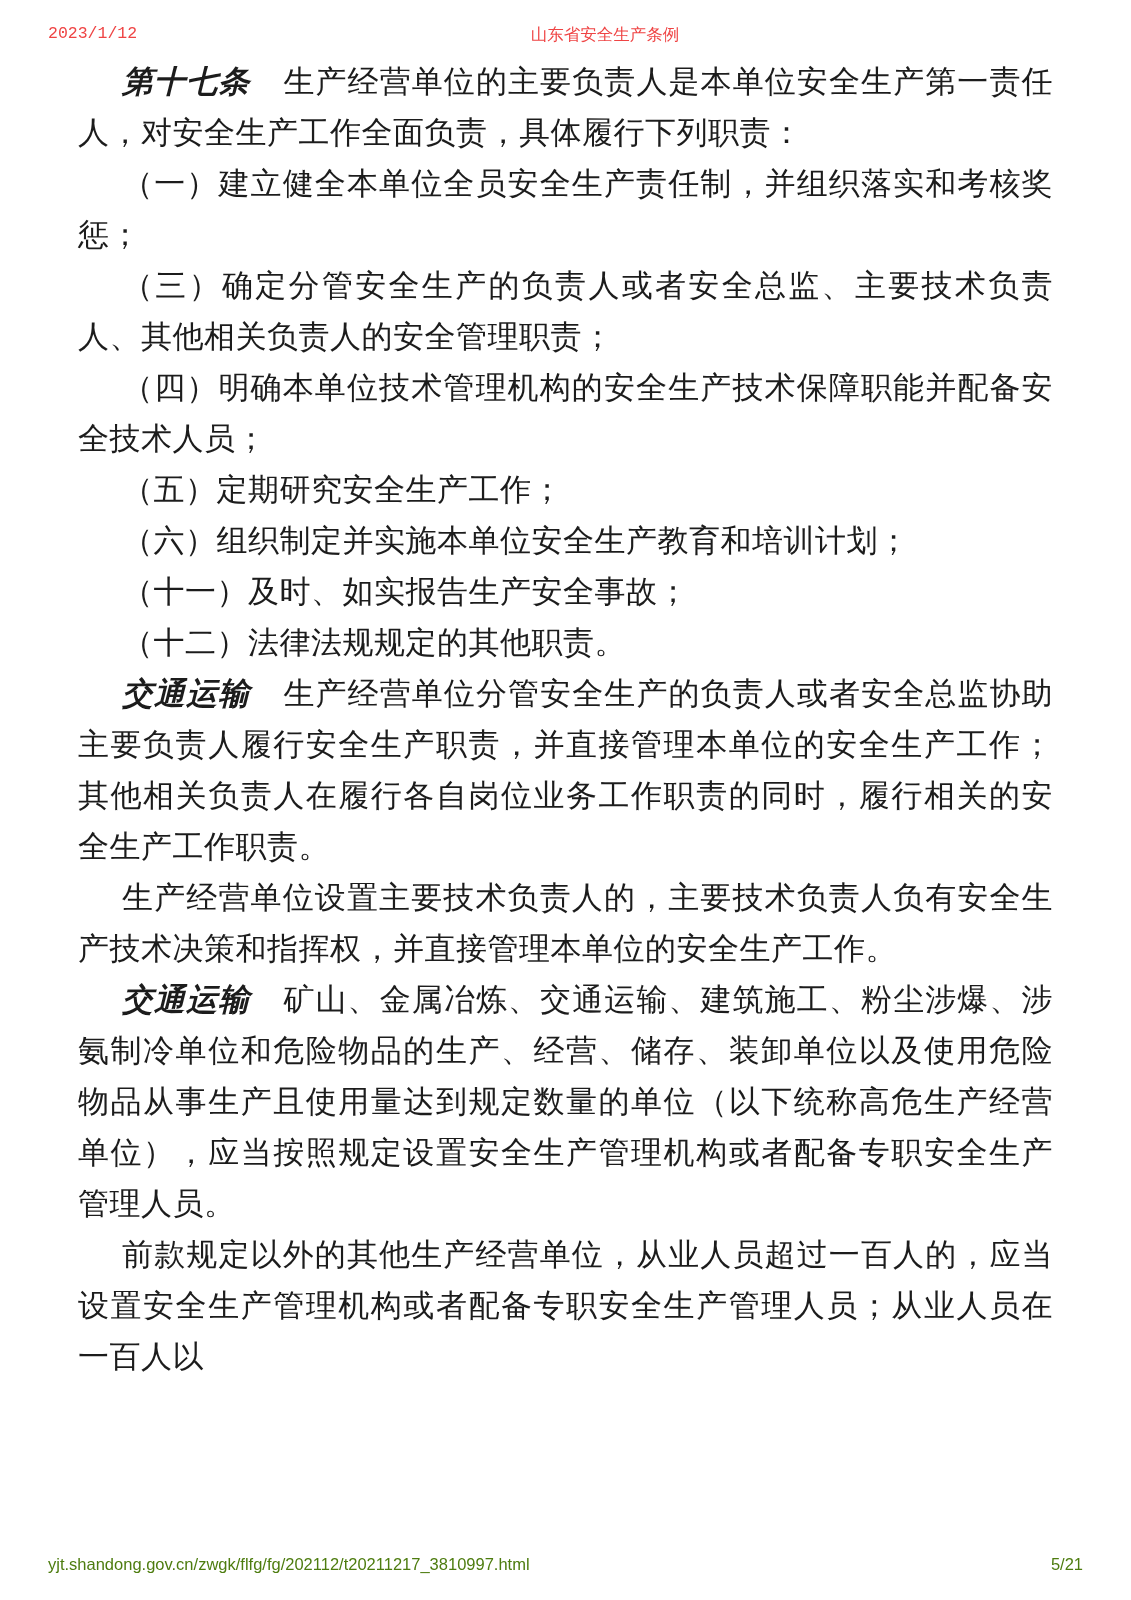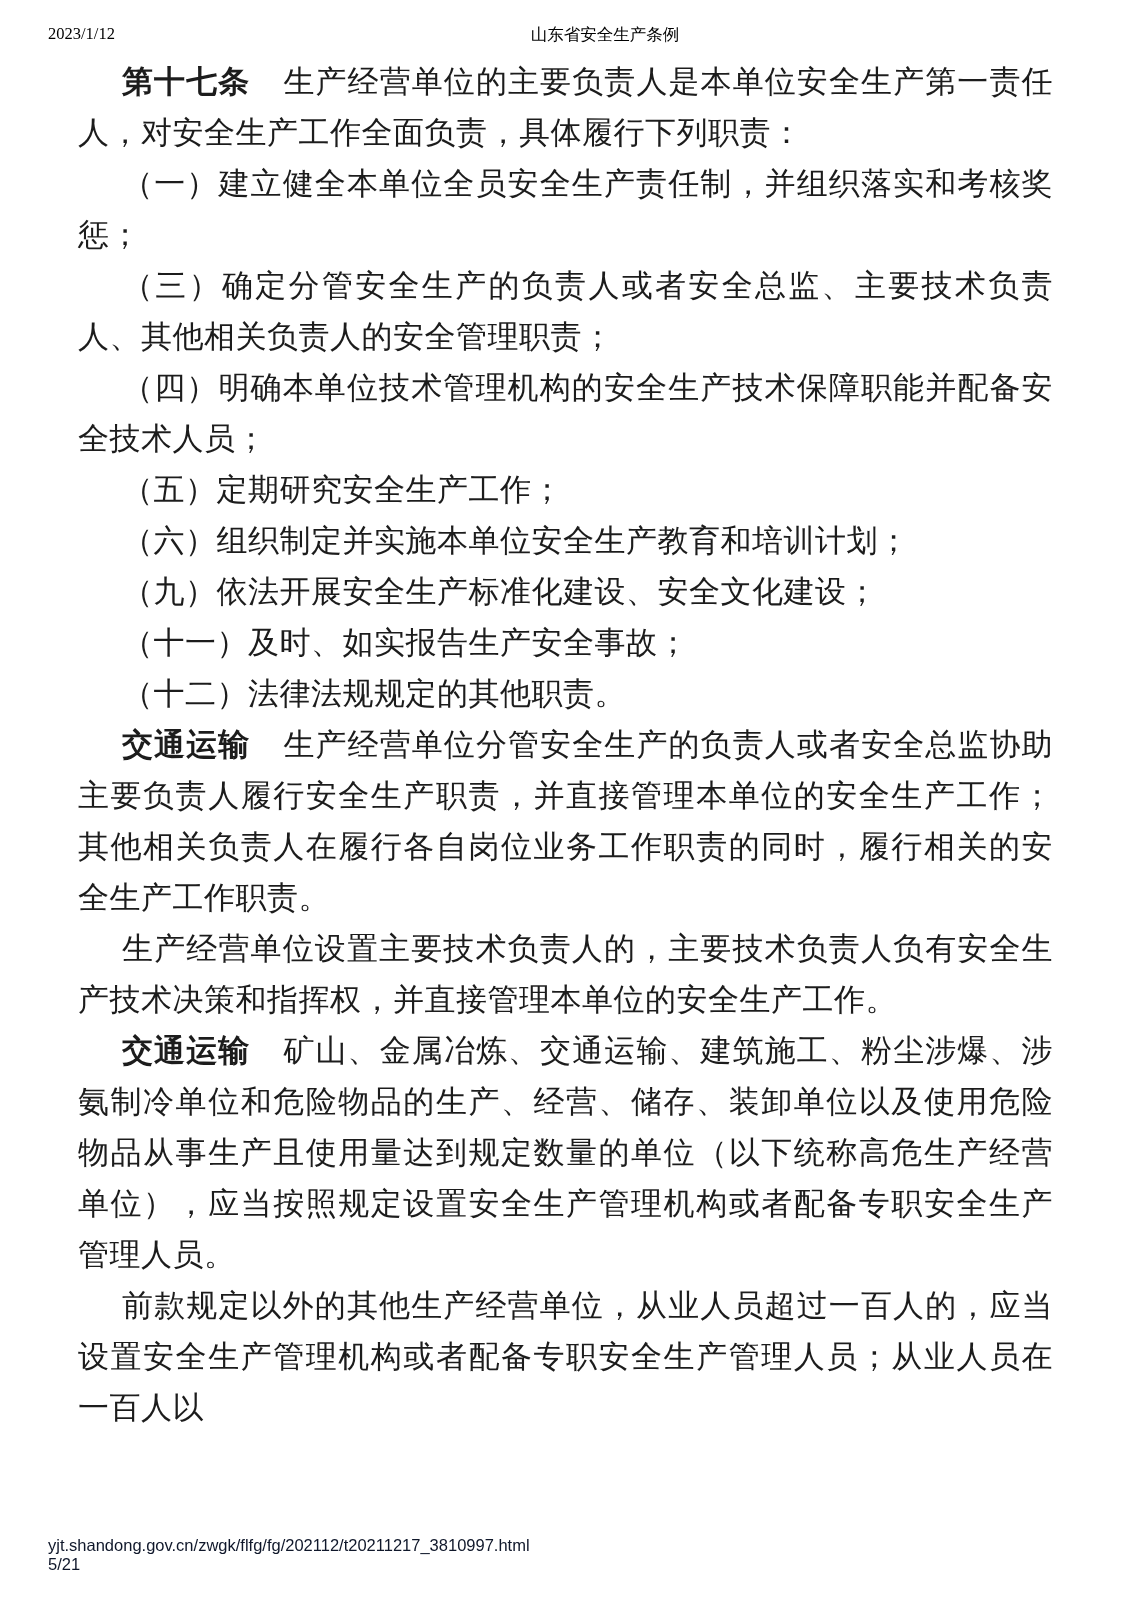--- a/index.html
+++ b/index.html
@@ -15,23 +15,23 @@
     overflow: hidden;
     color: #1c1c1c;
     font-family: "Liberation Serif", "DejaVu Serif", serif;
   }
   .page-header {
     position: absolute;
     top: 24px;
     left: 0;
     right: 0;
     height: 22px;
-    font-family: Liberation Serif, serif;
+    font-family: Liberation Mono, monospace;
     font-size: 16.5px;
-    color: #000000;
+    color: #ef4444;
   }
   .hdr-date {
     position: absolute;
     left: 48px;
     top: 0;
     white-space: nowrap;
   }
   .hdr-title {
     position: absolute;
     left: 605px;
@@ -49,33 +49,33 @@
     text-align: justify;
     letter-spacing: 0.5px;
   }
   .para {
     margin: 0;
     text-indent: 44px;
   }
   .lead {
     font-weight: bold;
     margin-right: 33px;
+    font-style: italic;
   }
   .page-footer {
     position: absolute;
     left: 48px;
     right: 48px;
     bottom: 26px;
     display: flex;
     justify-content: space-between;
     align-items: baseline;
     font-family: "Liberation Sans", "DejaVu Sans", sans-serif;
     font-size: 16.5px;
-    color: #0f172a;
-    flex-direction: column;
+    color: #4d7c0f;
   }
   .footer-url {
     white-space: nowrap;
   }
   .footer-page {
     white-space: nowrap;
   }
 </style>
 </head>
 <body>
@@ -96,21 +96,20 @@
   <p class="para"><span class="ptext">（三）确定分管安全生产的负责人或者安全总监、主要技术负责人、其他相关负责人的安全管理职责；</span></p>
 
   <p class="para"><span class="ptext">（四）明确本单位技术管理机构的安全生产技术保障职能并配备安全技术人员；</span></p>
 
   <p class="para"><span class="ptext">（五）定期研究安全生产工作；</span></p>
 
   <p class="para"><span class="ptext">（六）组织制定并实施本单位安全生产教育和培训计划；</span></p>
 
 
 
-  <p class="para"><span class="ptext">（九）依法开展安全生产标准化建设、安全文化建设；</span></p>
 
 
   <p class="para"><span class="ptext">（十一）及时、如实报告生产安全事故；</span></p>
 
   <p class="para"><span class="ptext">（十二）法律法规规定的其他职责。</span></p>
 
   <p class="para"><span class="lead">交通运输</span><span class="ptext">生产经营单位分管安全生产的负责人或者安全总监协助主要负责人履行安全生产职责，并直接管理本单位的安全生产工作；其他相关负责人在履行各自岗位业务工作职责的同时，履行相关的安全生产工作职责。</span></p>
 
   <p class="para"><span class="ptext">生产经营单位设置主要技术负责人的，主要技术负责人负有安全生产技术决策和指挥权，并直接管理本单位的安全生产工作。</span></p>
 

